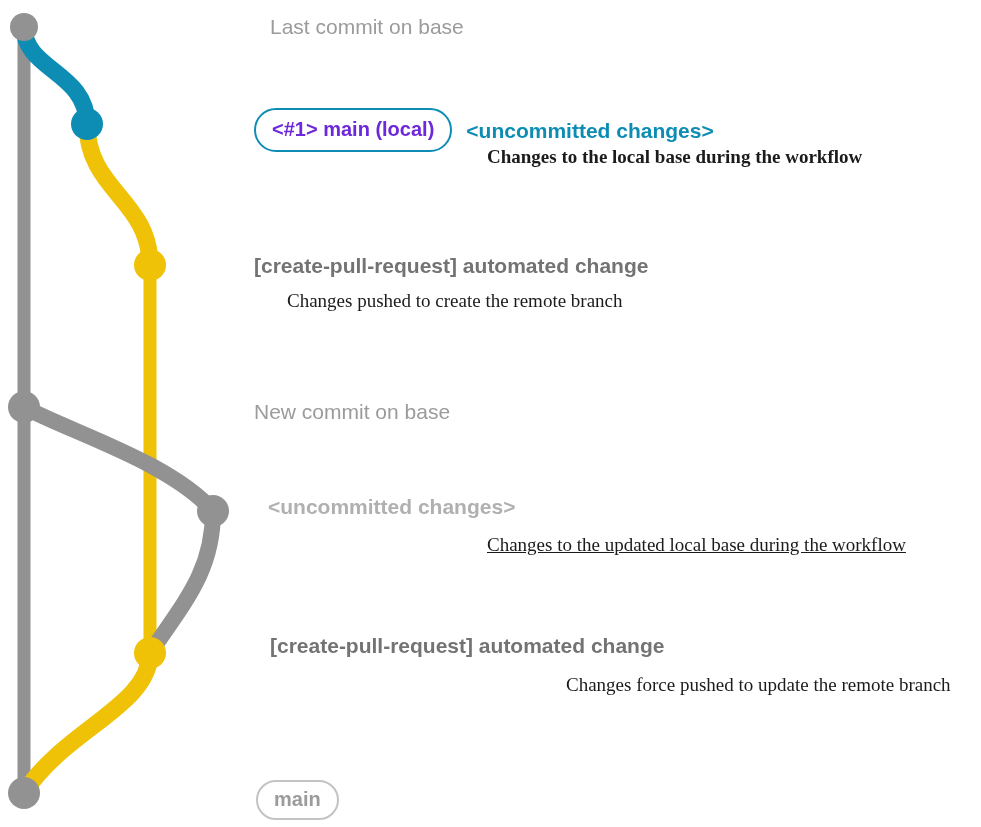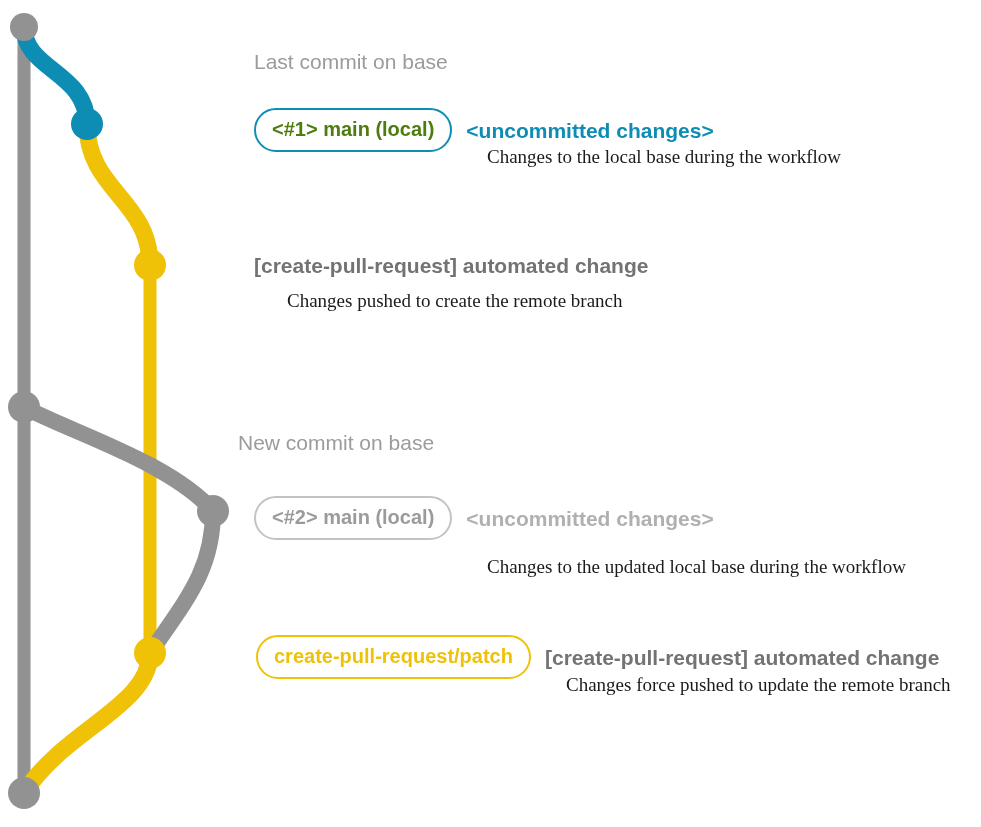--- a/index.html
+++ b/index.html
@@ -41,21 +41,21 @@
     border-width: 2px;
     font-size: 20px;
     font-weight: bold;
     line-height: 1;
     padding: 9px 16px 11px 16px;
     white-space: nowrap;
   }
 
   .badge-blue {
     border-color: #0e8db4;
-    color: #4d7c0f;
+    color: #6d28d9;
   }
   .badge-gray {
     border-color: #c3c3c3;
     color: #9b9b9b;
   }
   .badge-yellow {
     border-color: #efc208;
     color: #efc208;
   }
   .badge-main {
@@ -125,45 +125,44 @@
 
   <circle cx="24" cy="27" r="14" fill="#929292"></circle>
   <circle cx="87" cy="124" r="16" fill="#0e8db4"></circle>
   <circle cx="150" cy="265" r="16" fill="#efc208"></circle>
   <circle cx="24" cy="407" r="16" fill="#929292"></circle>
   <circle cx="213" cy="511" r="16" fill="#929292"></circle>
   <circle cx="150" cy="653" r="16" fill="#efc208"></circle>
   <circle cx="24" cy="793" r="16" fill="#929292"></circle>
 </svg>
 
-<div class="heading" style="left:254px; top:16px;margin-top:35px;">Last commit on base</div>
+<div class="heading" style="left:270px; top:16px;">Last commit on base</div>
 
 <div class="row" style="left:254px; top:108px;">
   <span class="badge badge-blue">&lt;#1&gt; main (local)</span>
   <span class="gap-md"></span>
   <span class="subject subject-blue">&lt;uncommitted changes&gt;</span>
 </div>
-<div class="note" style="left:487px; top:147px;">Changes to the local base during the workflow</div>
+<div class="note" style="left:487px; top:147px;font-weight:bold;">Changes to the local base during the workflow</div>
 
 <div class="row" style="left:254px; top:255px;">
   <span class="subject subject-yellow">[create-pull-request] automated change</span>
 </div>
 <div class="note" style="left:287px; top:291px;">Changes pushed to create the remote branch</div>
 
-<div class="heading" style="left:238px; top:401px;margin-top:31px;">New commit on base</div>
+<div class="heading" style="left:254px; top:401px;">New commit on base</div>
 
 <div class="row" style="left:254px; top:496px;">
-  <span class="badge badge-gray">&lt;#2&gt; main (local)</span>
   <span class="gap-md"></span>
   <span class="subject subject-gray">&lt;uncommitted changes&gt;</span>
 </div>
-<div class="note" style="left:487px; top:557px;">Changes to the updated local base during the workflow</div>
+<div class="note" style="left:487px; top:535px;text-decoration:underline;">Changes to the updated local base during the workflow</div>
 
 <div class="row" style="left:256px; top:635px;">
-  <span class="badge badge-yellow">create-pull-request/patch</span>
   <span class="gap-md"></span>
   <span class="subject subject-yellow">[create-pull-request] automated change</span>
 </div>
 <div class="note" style="left:566px; top:675px;font-family:Liberation Serif, serif;">Changes force pushed to update the remote branch</div>
 
 <div class="row" style="left:256px; top:780px;">
+  <span class="badge badge-main">main</span>
   <span class="gap-sm"></span>
 </div>
 
 </body></html>

